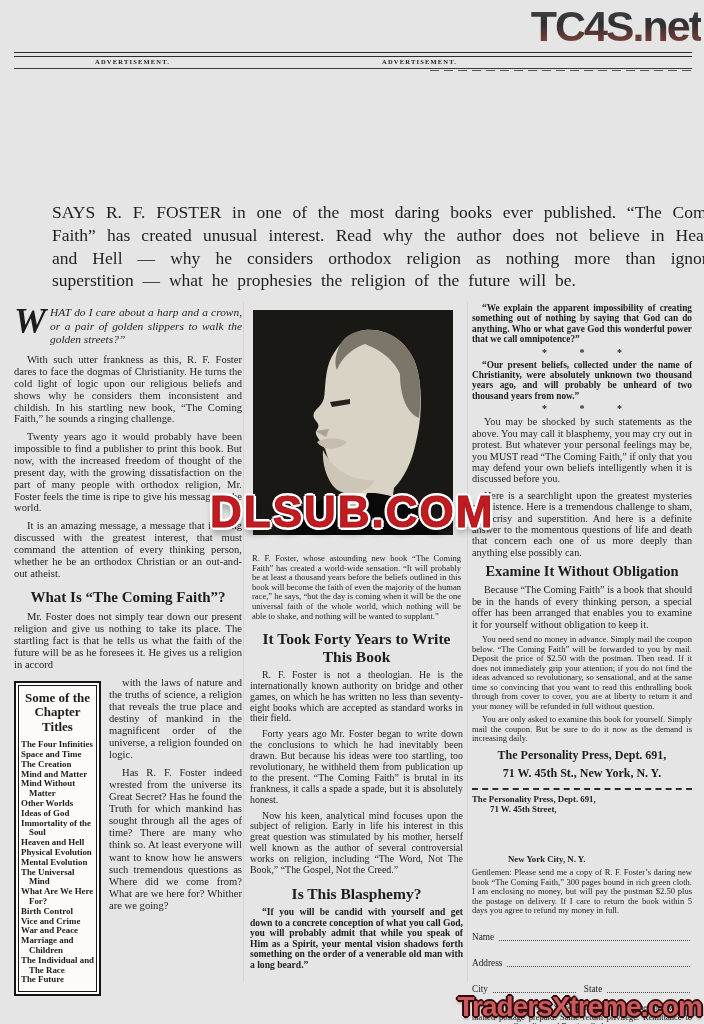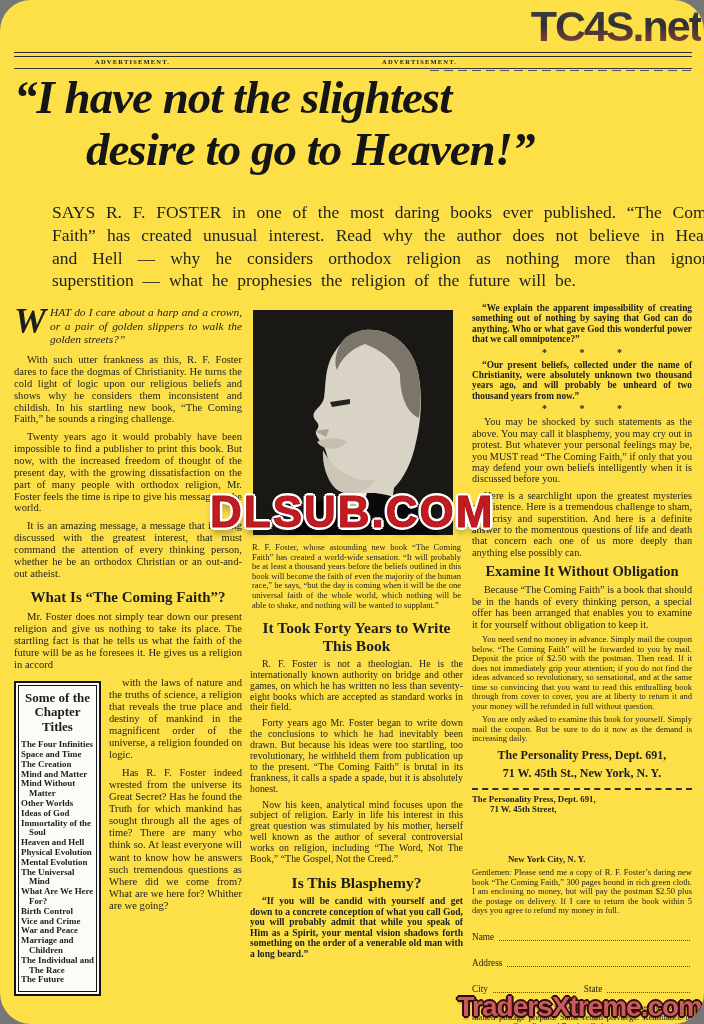--- a/index.html
+++ b/index.html
@@ -1,17 +1,17 @@
 <!DOCTYPE html>
 <html><head>
 <meta charset="utf-8">
 <style>
   html,body{margin:0;padding:0;background:#777;}
-  .page{position:relative;width:704px;height:1024px;background:#fde047;overflow:hidden;
-        font-family:"Liberation Serif",serif;color:#1d1d1d;margin:0 auto;border-radius:31px;}
+  .page{position:relative;width:704px;height:1024px;background:#e5e5e5;overflow:hidden;
+        font-family:"Liberation Serif",serif;color:#1d1d1d;margin:0 auto;}
 
   
   .wm-top{position:absolute;top:2px;right:3px;font-family:"Liberation Sans",sans-serif;
           font-weight:bold;font-size:43px;letter-spacing:-2px;
           background:linear-gradient(#3e3e40 20%,#2f2f31 45%,#94473b 95%);
           -webkit-background-clip:text;background-clip:text;color:transparent;
           -webkit-text-fill-color:transparent;}
   .wm-mid{position:absolute;left:210px;top:487px;font-family:"Liberation Sans",sans-serif;
           font-weight:bold;font-size:44px;letter-spacing:2px;color:#c21b20;z-index:30;
           -webkit-text-stroke:1px #a8161b;
@@ -62,21 +62,21 @@
   .chapter-box{float:left;width:87px;margin:4px 8px 2px 0;border:2px solid #141414;
                box-shadow:inset 0 0 0 2px #fcfbf8,inset 0 0 0 3px #141414;
                padding:8px 5px 9px;box-sizing:border-box;background:#fcfbf8;text-align:left;}
   .chapter-title{font-size:13px;font-weight:bold;text-align:center;line-height:1.12;margin:0 0 6px;}
   .chapter-item{font-size:8.9px;font-weight:bold;line-height:1.1;padding-left:8px;text-indent:-8px;}
   .wraptext{font-size:10.6px;line-height:1.14;margin:0 0 6px;text-indent:13px;}
   .it{}
 
   
   .photo{width:200px;height:225px;margin-left:3px;display:block;}
-  .caption{font-size:8.5px;line-height:1.13;margin:8px 2px 0;text-align:justify;}
+  .caption{font-size:8.5px;line-height:1.13;margin:19px 2px 0;text-align:justify;}
   .h-col2{font-size:15.5px;font-weight:bold;text-align:center;line-height:1.12;margin:9px 0 5px;}
   .body2{font-size:9.9px;line-height:1.1;margin:0 0 5px;text-indent:12px;}
   .quote2{font-size:9.6px;font-weight:bold;line-height:1.1;margin:0;text-indent:12px;}
 
   
   .q3{font-size:9.3px;font-weight:bold;line-height:1.12;margin:0 0 2px;text-indent:10px;}
   .stars{text-align:center;font-size:10px;font-weight:bold;word-spacing:30px;margin:2px 0;text-indent:0;}
   .body3{font-size:10.2px;line-height:1.12;margin:0 0 5px;text-indent:12px;}
   .h-col3{font-size:14.5px;font-weight:bold;text-align:center;margin:5px 0 4px;text-indent:0;}
   .small3{font-size:8.5px;line-height:1.12;margin:0 0 4px;text-indent:10px;}
@@ -98,24 +98,20 @@
   <div class="wm-top">TC4S.net</div>
   <div class="wm-mid">DLSUB.COM</div>
   <div class="wm-bottom">TradersXtreme.com</div>
 
   <div class="rule-a"></div>
   <span class="adv left">ADVERTISEMENT.</span>
   <span class="adv right">ADVERTISEMENT.</span>
   <div class="rule-b"></div>
   <div class="rule-b2"></div>
 
-  <div class="headline">
-    <div class="l1">“I have not the slightest</div>
-    <div class="l2">desire to go to Heaven!”</div>
-  </div>
 
   <div class="subhead">SAYS R. F. FOSTER in one of the most daring books ever published. “The Coming Faith” has created unusual interest. Read why the author does not believe in Heaven and Hell — why he considers orthodox religion as nothing more than ignorant superstition — what he prophesies the religion of the future will be.</div>
 
   <div class="vrule vr1"></div>
   <div class="vrule vr2"></div>
 
   <div class="col col1">
     <p class="opening"><span class="dropcap">W</span><span>HAT do I care about a harp and a crown, or a pair of golden slippers to walk the golden streets?”</span></p>
     <p class="body1">With such utter frankness as this, R. F. Foster dares to face the dogmas of Christianity. He turns the cold light of logic upon our religious beliefs and shows why he considers them inconsistent and childish. In his startling new book, “The Coming Faith,” he sounds a ringing challenge.</p>
     <p class="body1">Twenty years ago it would probably have been impossible to find a publisher to print this book. But now, with the increased freedom of thought of the present day, with the growing dissatisfaction on the part of many people with orthodox religion, Mr. Foster feels the time is ripe to give his message to the world.</p>

